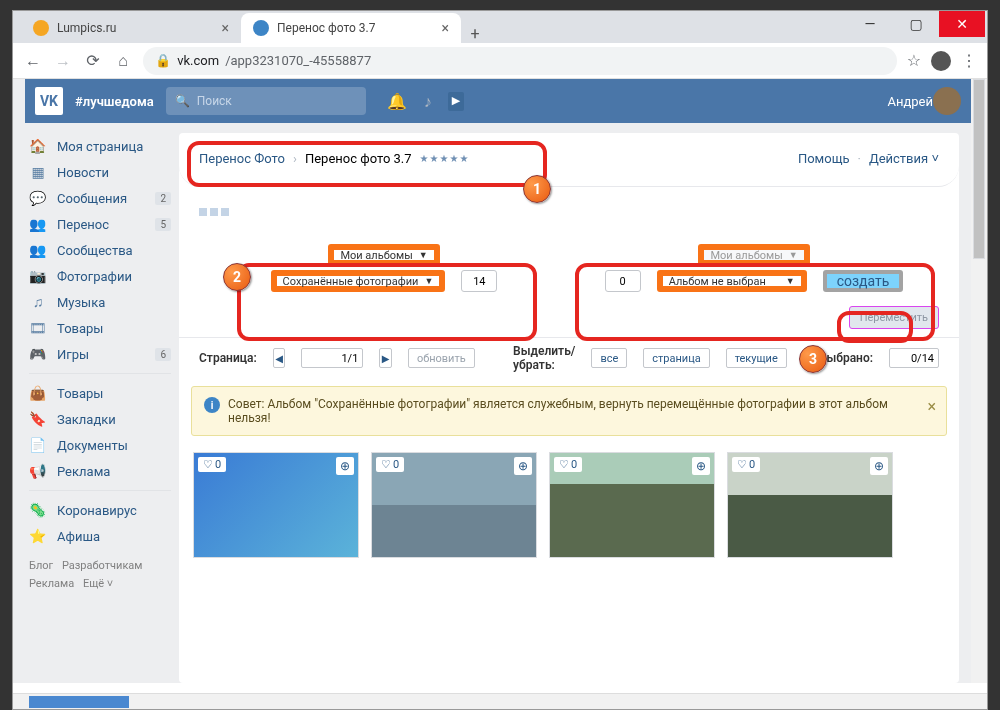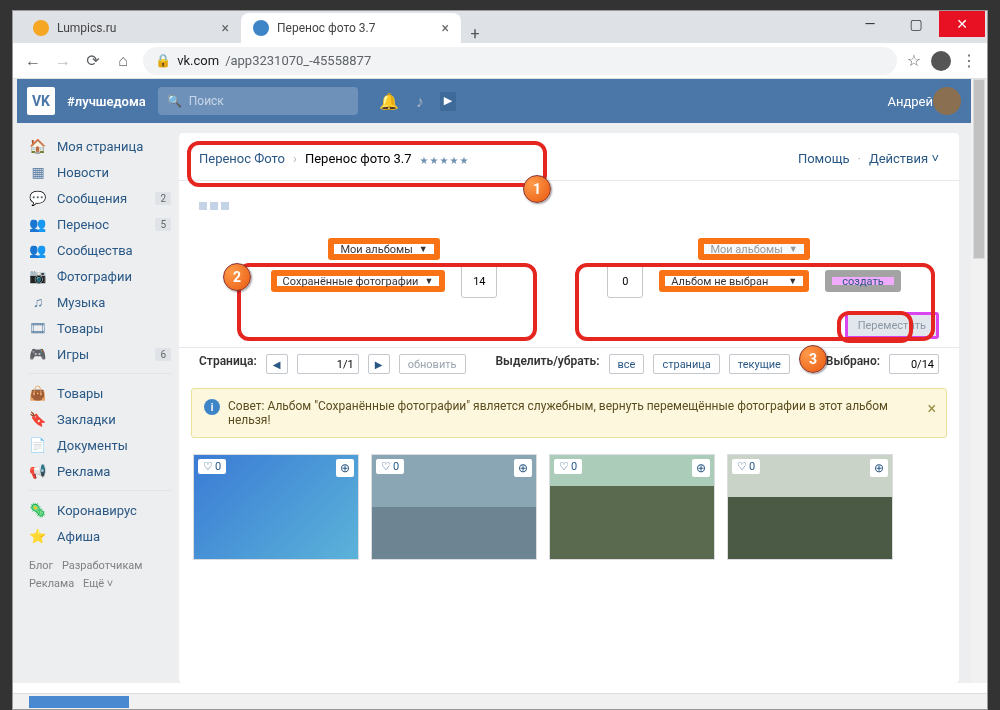--- a/index.html
+++ b/index.html
@@ -29,21 +29,21 @@
 .star { color: #5f6368; font-size: 16px; }
 .avatar-chrome { width: 20px; height: 20px; border-radius: 50%; background: #555; }
 .dots { color: #5f6368; font-size: 16px; }
 
 
 .vk { height: calc(100% - 94px); display: flex; position: relative; background: #edeef0; overflow: hidden; }
 .vk-scrollbar { position: absolute; right: 0; top: 0; width: 16px; height: 100%; background: #f1f1f1; }
 .vk-scrollbar .thumb { position: absolute; top: 0; left: 2px; width: 12px; height: 180px; background: #c1c1c1; }
 
 
-.vk-header { position: absolute; top: 0; left: 4px; right: 16px; height: 44px; background: #4a76a8; display: flex; align-items: center; padding: 0 10px; gap: 12px; z-index: 10; }
+.vk-header { position: absolute; top: 0; left: 12px; right: 16px; height: 44px; background: #4a76a8; display: flex; align-items: center; padding: 0 10px; gap: 12px; z-index: 10; }
 .vk-logo { width: 28px; height: 28px; background: #fff; color: #4a76a8; border-radius: 2px; display: flex; align-items: center; justify-content: center; font-weight: bold; font-size: 14px; }
 .vk-hashtag { color: #fff; font-size: 13px; font-weight: 600; }
 .vk-search { flex: 0 0 200px; height: 28px; background: rgba(255,255,255,0.2); border-radius: 4px; display: flex; align-items: center; padding: 0 10px; color: #c7d6e8; font-size: 12px; gap: 6px; }
 .vk-hicons { display: flex; gap: 16px; color: #aeb7c2; margin-left: 10px; }
 .vk-hicons span { font-size: 16px; }
 .vk-user { margin-left: auto; display: flex; align-items: center; color: #fff; font-size: 13px; }
 .vk-user .av { width: 28px; height: 28px; border-radius: 50%; background: #8a7050; }
 
 
 .vk-body { position: absolute; top: 44px; left: 0; right: 16px; bottom: 0; display: flex; padding: 10px 0 0 8px; overflow: hidden; }
@@ -51,48 +51,48 @@
 .side-item { display: flex; align-items: center; gap: 10px; padding: 5px 8px; color: #2a5885; }
 .side-item .ico { width: 18px; text-align: center; color: #577ca1; font-size: 14px; }
 .side-item .badge { margin-left: auto; background: #dfe3e8; color: #656565; font-size: 10px; padding: 1px 5px; border-radius: 2px; }
 .side-sep { height: 1px; background: #e1e3e6; margin: 6px 8px; }
 .side-foot { padding: 8px; font-size: 11px; color: #808080; line-height: 1.6; }
 .side-foot span { margin-right: 6px; }
 
 .main { flex: 1; background: #fff; border-radius: 4px; margin-right: 12px; position: relative; overflow: hidden; }
 
 
-.bc-row { display: flex; align-items: flex-end; padding: 18px 20px 14px; border-bottom: 1px solid #e7e8ec; font-size: 13px; }
+.bc-row { display: flex; align-items: center; padding: 18px 20px 20px; border-bottom: 1px solid #e7e8ec; font-size: 13px; border-radius: 21px; }
 .bc-link { color: #2a5885; }
 .bc-sep { color: #aeb7c2; margin: 0 8px; }
 .bc-cur { color: #000; }
 .stars { color: #6f8fb3; margin-left: 8px; font-size: 10px; letter-spacing: 1px; }
 .bc-right { margin-left: auto; display: flex; gap: 8px; color: #2a5885; }
 
 
 .shimmer { padding: 14px 20px; }
 .shimmer .b { display: inline-block; width: 8px; height: 8px; background: #c4d4e6; margin-right: 3px; }
 
 
 .transfer { display: flex; padding: 10px 20px 14px; position: relative; }
 .col { flex: 1; text-align: center; font-size: 12px; }
 .col h4 { font-weight: bold; color: #000; margin-bottom: 6px; font-size: 12px; }
 .sel { display: inline-flex; align-items: center; height: 22px; border: 6px solid #f97316; border-radius: 3px; background: #fff; padding: 0 6px; font-size: 11px; color: #333; }
 .sel.disabled { color: #999; background: #f7f8fa; }
 .sel .arrow { margin-left: 6px; font-size: 9px; }
-.numbox { display: inline-flex; align-items: center; justify-content: center; height: 34px; border: 1px solid #c4c7cc; border-radius: 3px; padding: 0 8px; font-size: 11px; min-width: 36px; }
-.btn-create { display: inline-flex; align-items: center; height: 22px; padding: 0 10px; background: #f0abfc; border: 7px solid #a3a3a3; border-radius: 3px; color: #2a5885; font-size: 11px; }
+.numbox { display: inline-flex; align-items: center; justify-content: center; height: 22px; border: 1px solid #c4c7cc; border-radius: 3px; padding: 0 8px; font-size: 11px; min-width: 36px; }
+.btn-create { display: inline-flex; align-items: center; height: 22px; padding: 0 10px; background: #7dd3fc; border: 4px solid #a3a3a3; border-radius: 3px; color: #2a5885; font-size: 14px; }
 .row2 { margin-top: 4px; display: flex; justify-content: center; gap: 16px; align-items: center; }
 
 
 .move-row { display: flex; justify-content: flex-end; padding: 0 20px 8px; }
-.btn-move { background: #e1e7ed; color: #8d97a3; font-size: 11px; padding: 4px 10px; border-radius: 3px; border: 3px solid #d946ef; }
-
-
-.pagerow { display: flex; padding: 6px 20px; font-size: 12px; color: #333; gap: 9px; border-top: 1px solid #e7e8ec; }
+.btn-move { background: #e1e7ed; color: #8d97a3; font-size: 11px; padding: 4px 10px; border-radius: 3px; border: 1px solid #d946ef; }
+
+
+.pagerow { display: flex; align-items: center; padding: 6px 20px; font-size: 12px; color: #333; gap: 16px; border-top: 1px solid #e7e8ec; }
 .pagerow .lbl { font-weight: 600; }
 .pbtn { width: 22px; height: 20px; border: 1px solid #c4c7cc; border-radius: 2px; display: flex; align-items: center; justify-content: center; color: #2a5885; font-size: 10px; }
 .pfield { width: 62px; height: 20px; border: 1px solid #c4c7cc; border-radius: 2px; text-align: right; padding: 0 4px; font-size: 11px; }
 .btn-sm { height: 20px; padding: 0 8px; border: 1px solid #c4c7cc; border-radius: 2px; color: #9aa3ad; font-size: 11px; display: flex; align-items: center; }
 .btn-sm.blue { color: #2a5885; }
 
 
 .tip { margin: 8px 12px; background: #fdf7dd; border: 1px solid #e9e09b; border-radius: 3px; padding: 10px 30px 10px 12px; font-size: 12px; color: #5a4d1f; position: relative; display: flex; gap: 8px; }
 .tip .i { width: 16px; height: 16px; background: #3d85c6; color: #fff; border-radius: 50%; display: flex; align-items: center; justify-content: center; font-size: 10px; font-weight: bold; flex-shrink: 0; }
 .tip .x { position: absolute; right: 10px; top: 10px; color: #9a8d45; font-size: 16px; }

